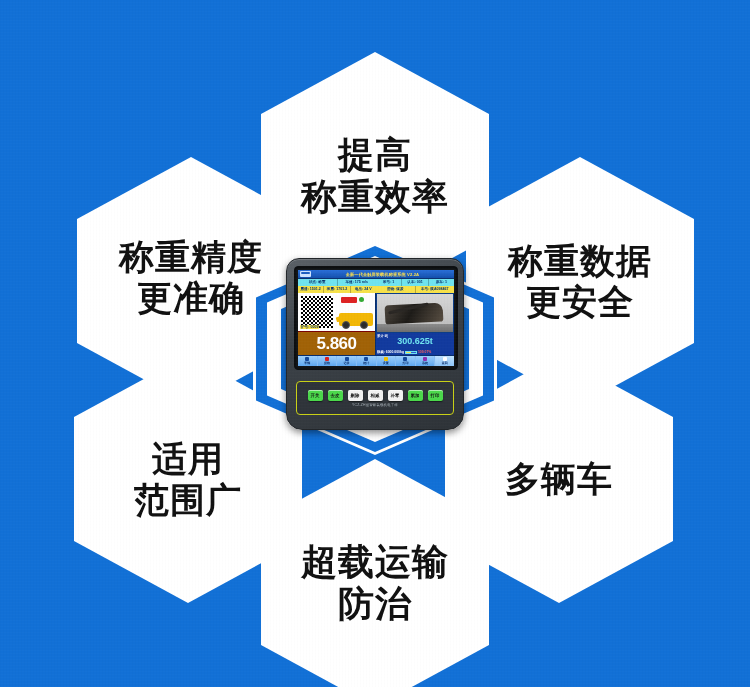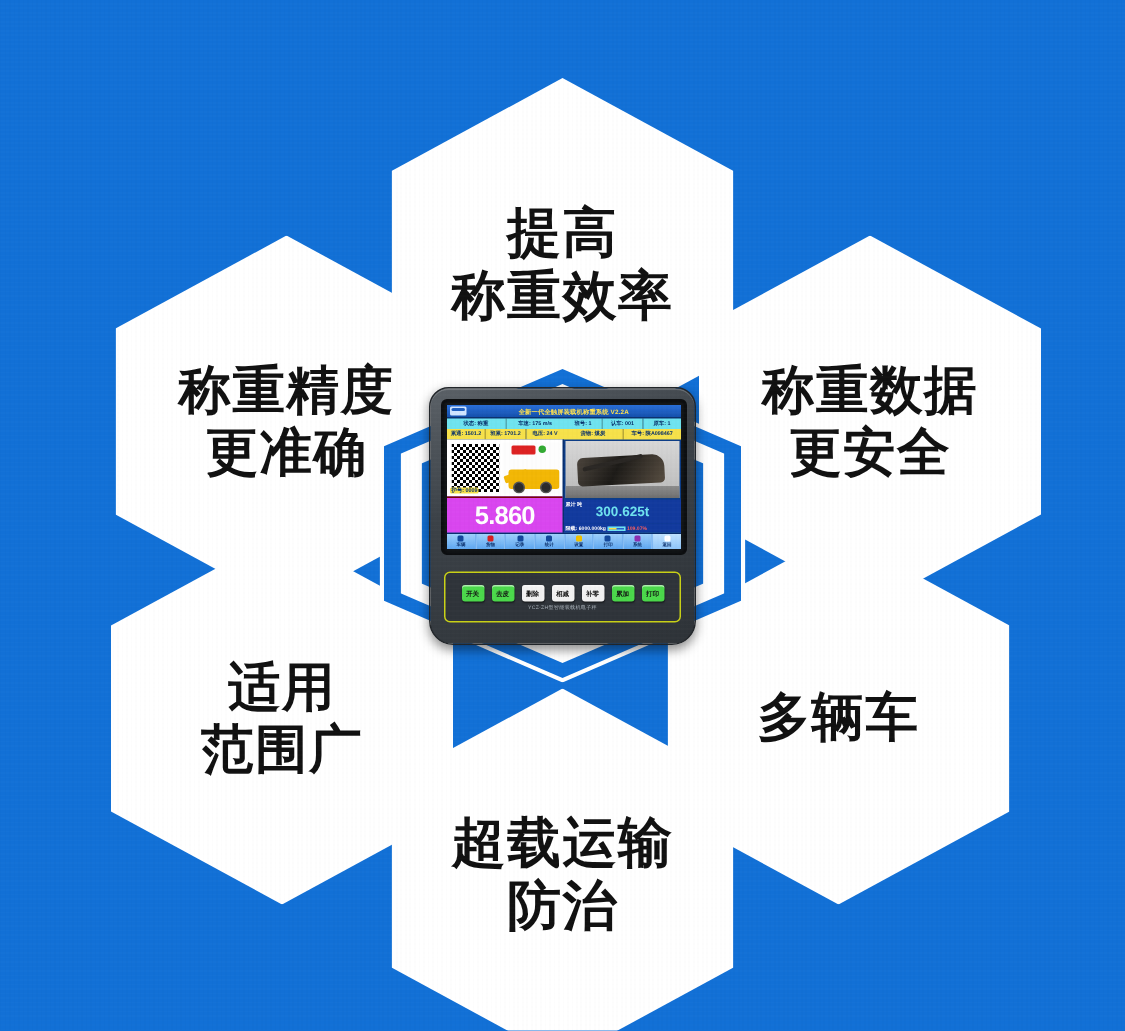--- a/index.html
+++ b/index.html
@@ -33,21 +33,21 @@
 
   
   #hex-top      { left:261px; top:52px;  width:228px; height:248px; }
   #hex-left-top { left:77px;  top:157px; width:228px; height:248px; }
   #hex-right-top{ left:466px; top:157px; width:228px; height:248px; }
   #hex-left-bot { left:74px;  top:355px; width:228px; height:248px; }
   #hex-right-bot{ left:445px; top:355px; width:228px; height:248px; }
   #hex-bottom   { left:261px; top:459px; width:228px; height:248px; }
 
   #hex-top .line      { font-size:36px; }
-  #hex-left-top .line { font-size:35px; }
+  #hex-left-top .line { font-size:35px;font-family:Liberation Mono, monospace; }
   #hex-right-top .line{ font-size:35px; }
   #hex-left-bot .line { font-size:35px; }
   #hex-right-bot .line{ font-size:35px; }
   #hex-bottom .line   { font-size:36px; }
 
   
   #hex-center{
     position:absolute; left:253px; top:243px; width:244px; height:212px;
     clip-path:polygon(50% 0%,100% 25%,100% 75%,50% 100%,0% 75%,0% 25%);
     background:#ffffff;
@@ -160,21 +160,21 @@
     position:absolute; left:1px; bottom:9px; width:16px; height:5px;
     background:#f2b705; transform:rotate(-18deg); border-radius:1px;
   }
   #loader-wheel-a, #loader-wheel-b{
     position:absolute; bottom:0; width:8px; height:8px;
     background:#2b2b2b; border-radius:50%; border:1.5px solid #555;
   }
   #loader-wheel-a{ left:7px; }
   #loader-wheel-b{ left:25px; }
   #weight-red{
-    height:24px; background:#d946ef; color:#ffffff;
+    height:24px; background:#a16207; color:#ffffff;
     display:flex; align-items:center; justify-content:center;
     font-size:17px; font-weight:700; letter-spacing:-.5px;
     border-top:1px solid #7a0505;
   }
   #left-tag{
     position:absolute; left:2px; bottom:26px;
     background:#f6e14a; color:#08306b; font-size:3.6px; font-weight:700;
     padding:0 1px; border-radius:1px; white-space:nowrap;
   }
 

